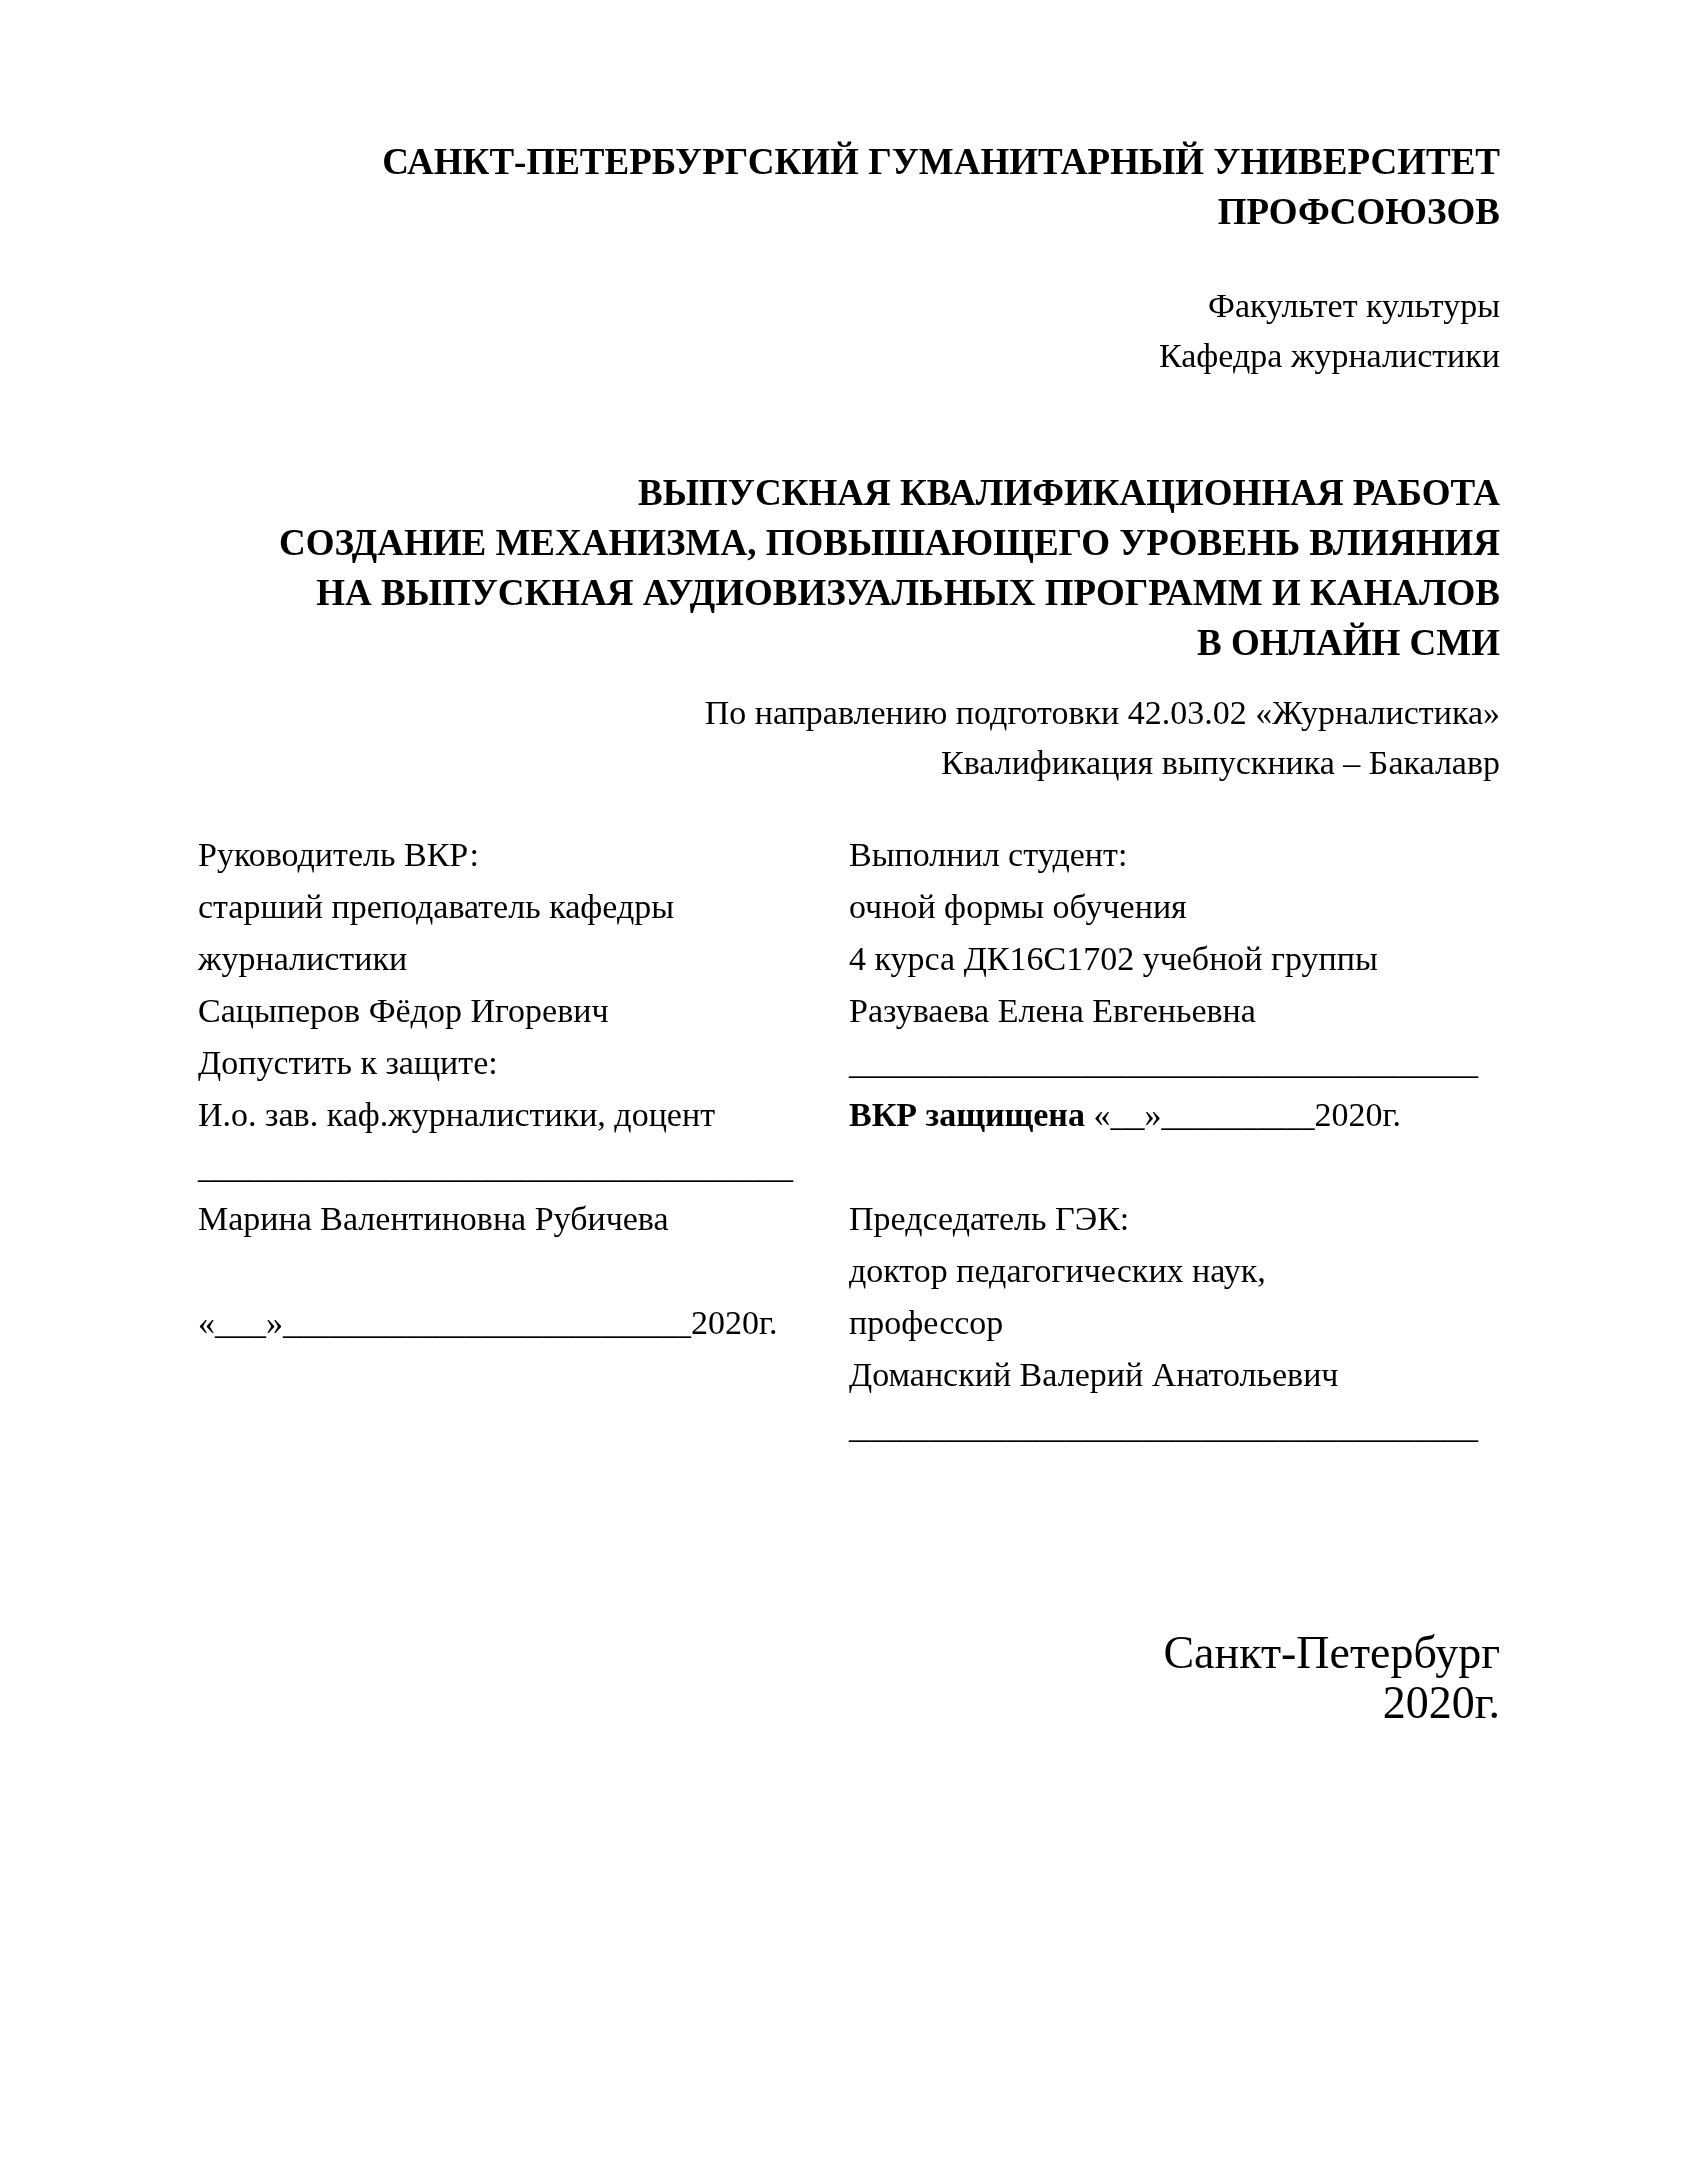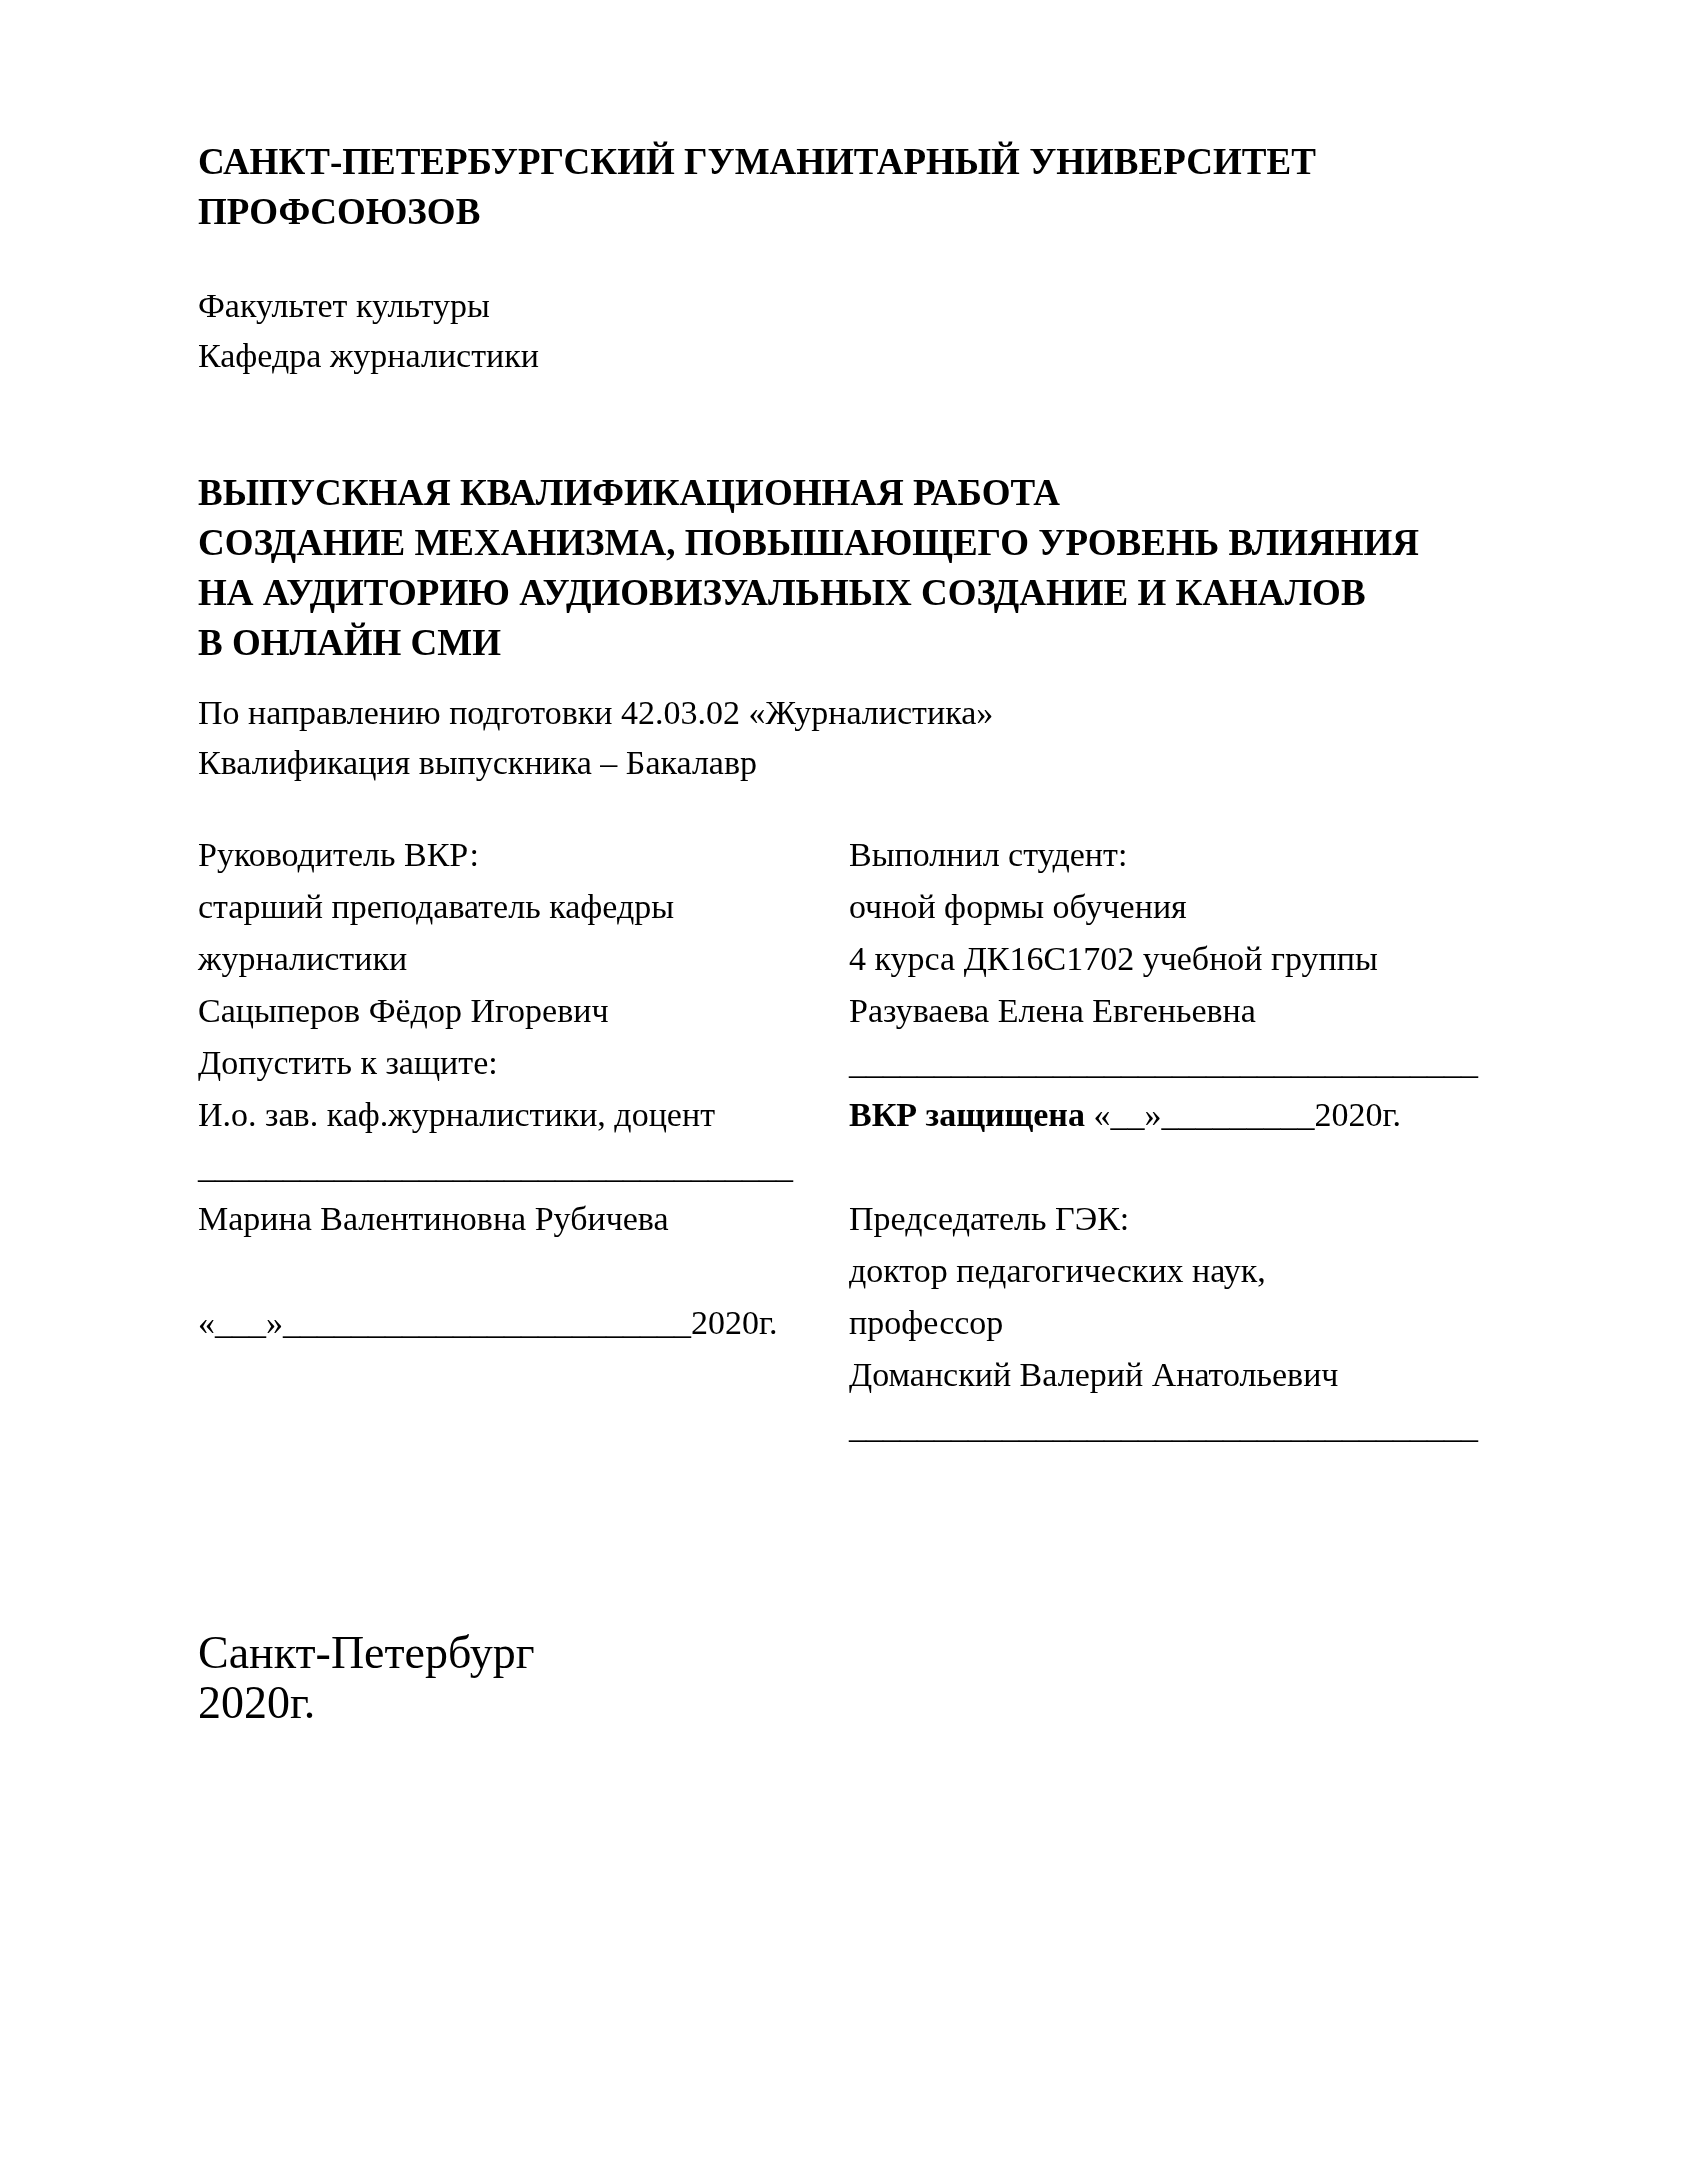--- a/index.html
+++ b/index.html
@@ -10,21 +10,21 @@
   }
   .page {
     position: relative;
     width: 1687px;
     height: 2183px;
     margin: 0 auto;
     background: #ffffff;
     padding: 137px 187px 0 198px;
     overflow: hidden;
   }
-  .center { text-align: left; }
+  .center { text-align: right; }
   .bold { font-weight: bold; }
 
   .university {
     font-size: 37px;
     line-height: 50px;
     font-weight: bold;
   }
   .faculty-block {
     margin-top: 44px;
     font-size: 34px;
@@ -71,21 +71,21 @@
   </div>
 
   <div class="faculty-block center">
     <div>Факультет культуры</div>
     <div>Кафедра журналистики</div>
   </div>
 
   <div class="title-block center">
     <div>ВЫПУСКНАЯ КВАЛИФИКАЦИОННАЯ РАБОТА</div>
     <div>СОЗДАНИЕ МЕХАНИЗМА, ПОВЫШАЮЩЕГО УРОВЕНЬ ВЛИЯНИЯ</div>
-    <div>НА АУДИТОРИЮ АУДИОВИЗУАЛЬНЫХ СОЗДАНИЕ И КАНАЛОВ</div>
+    <div>НА ВЫПУСКНАЯ АУДИОВИЗУАЛЬНЫХ ПРОГРАММ И КАНАЛОВ</div>
     <div>В ОНЛАЙН СМИ</div>
   </div>
 
   <div class="program-block center">
     <div>По направлению подготовки  42.03.02 «Журналистика»</div>
     <div>Квалификация выпускника – Бакалавр</div>
   </div>
 
   <div class="columns">
 

